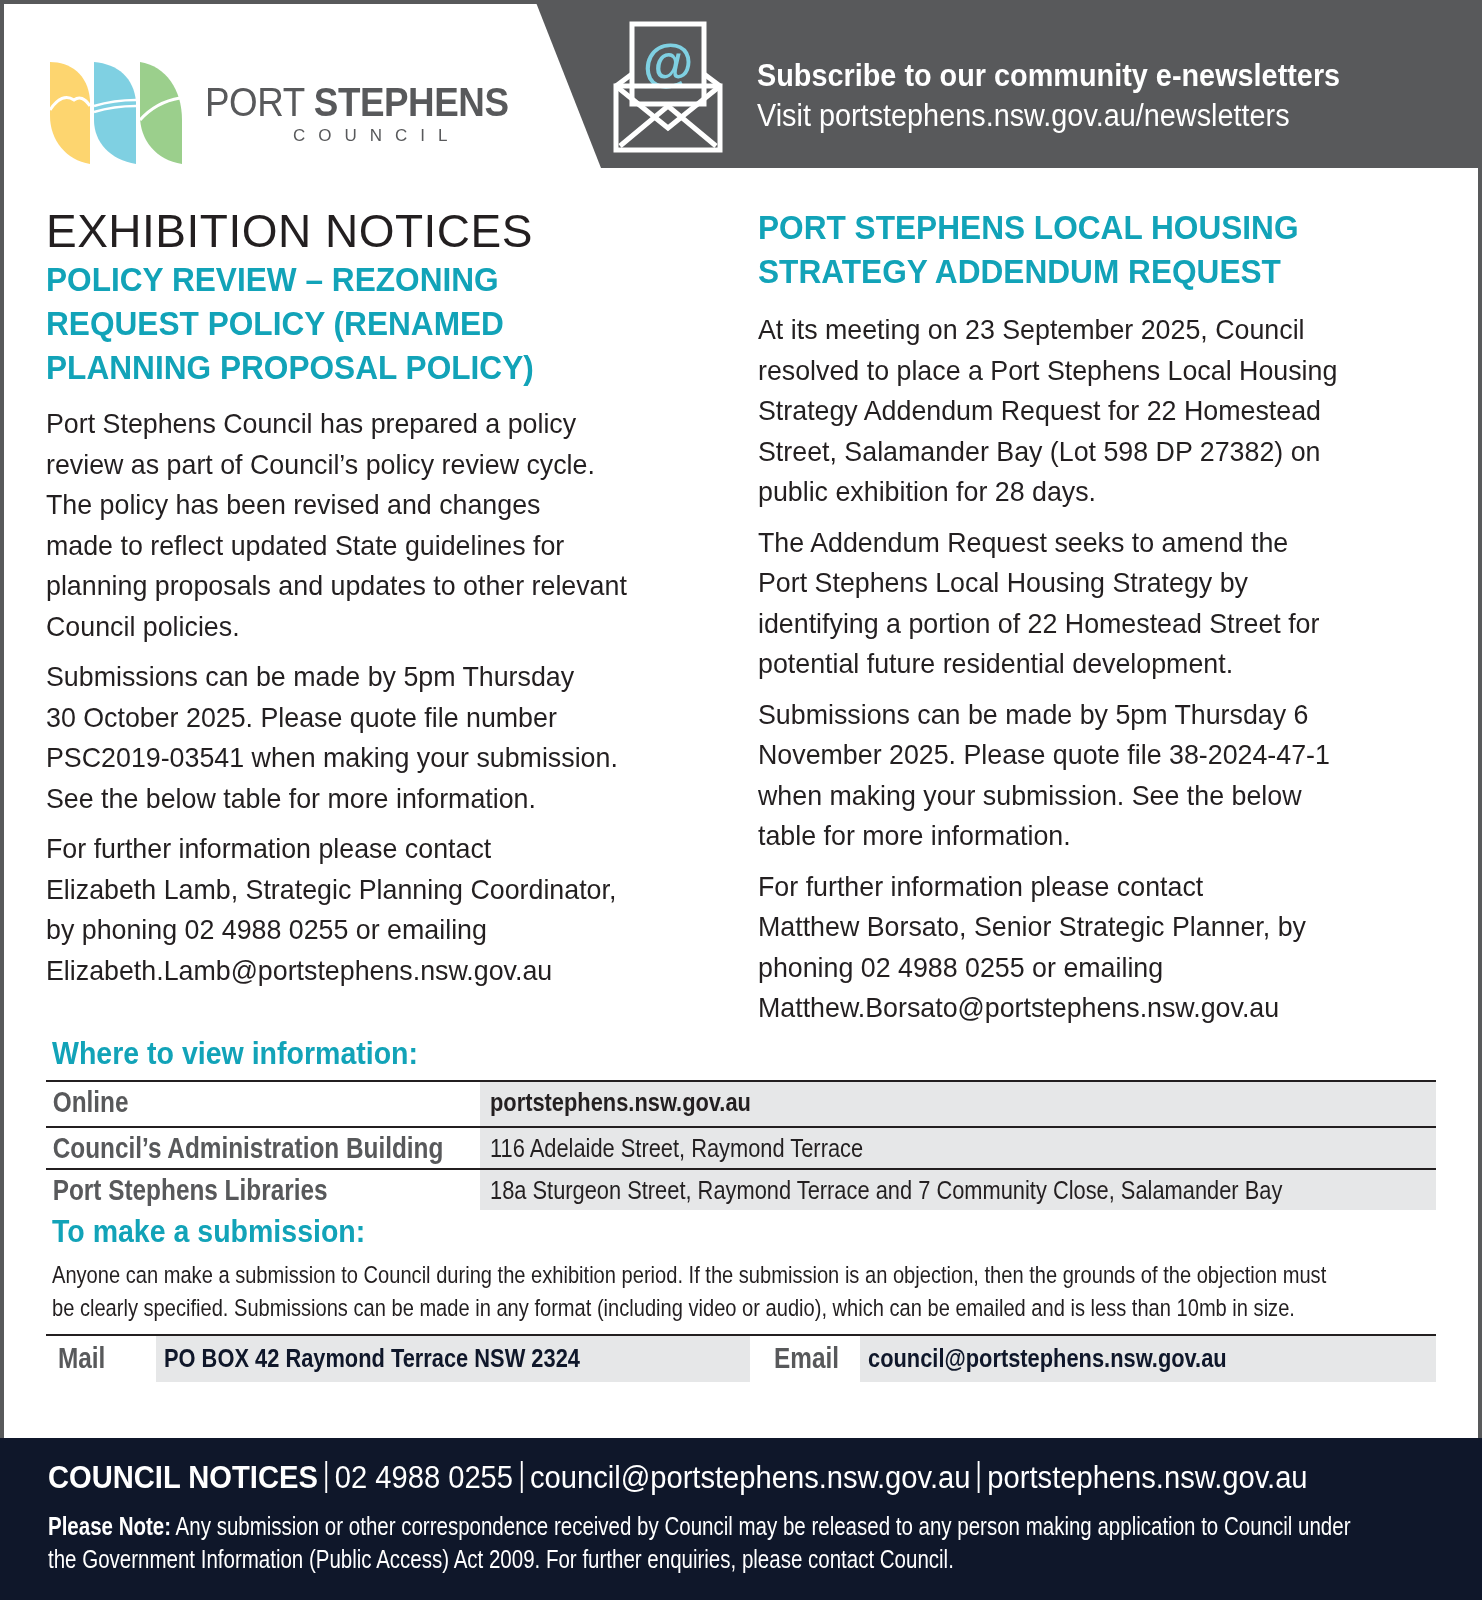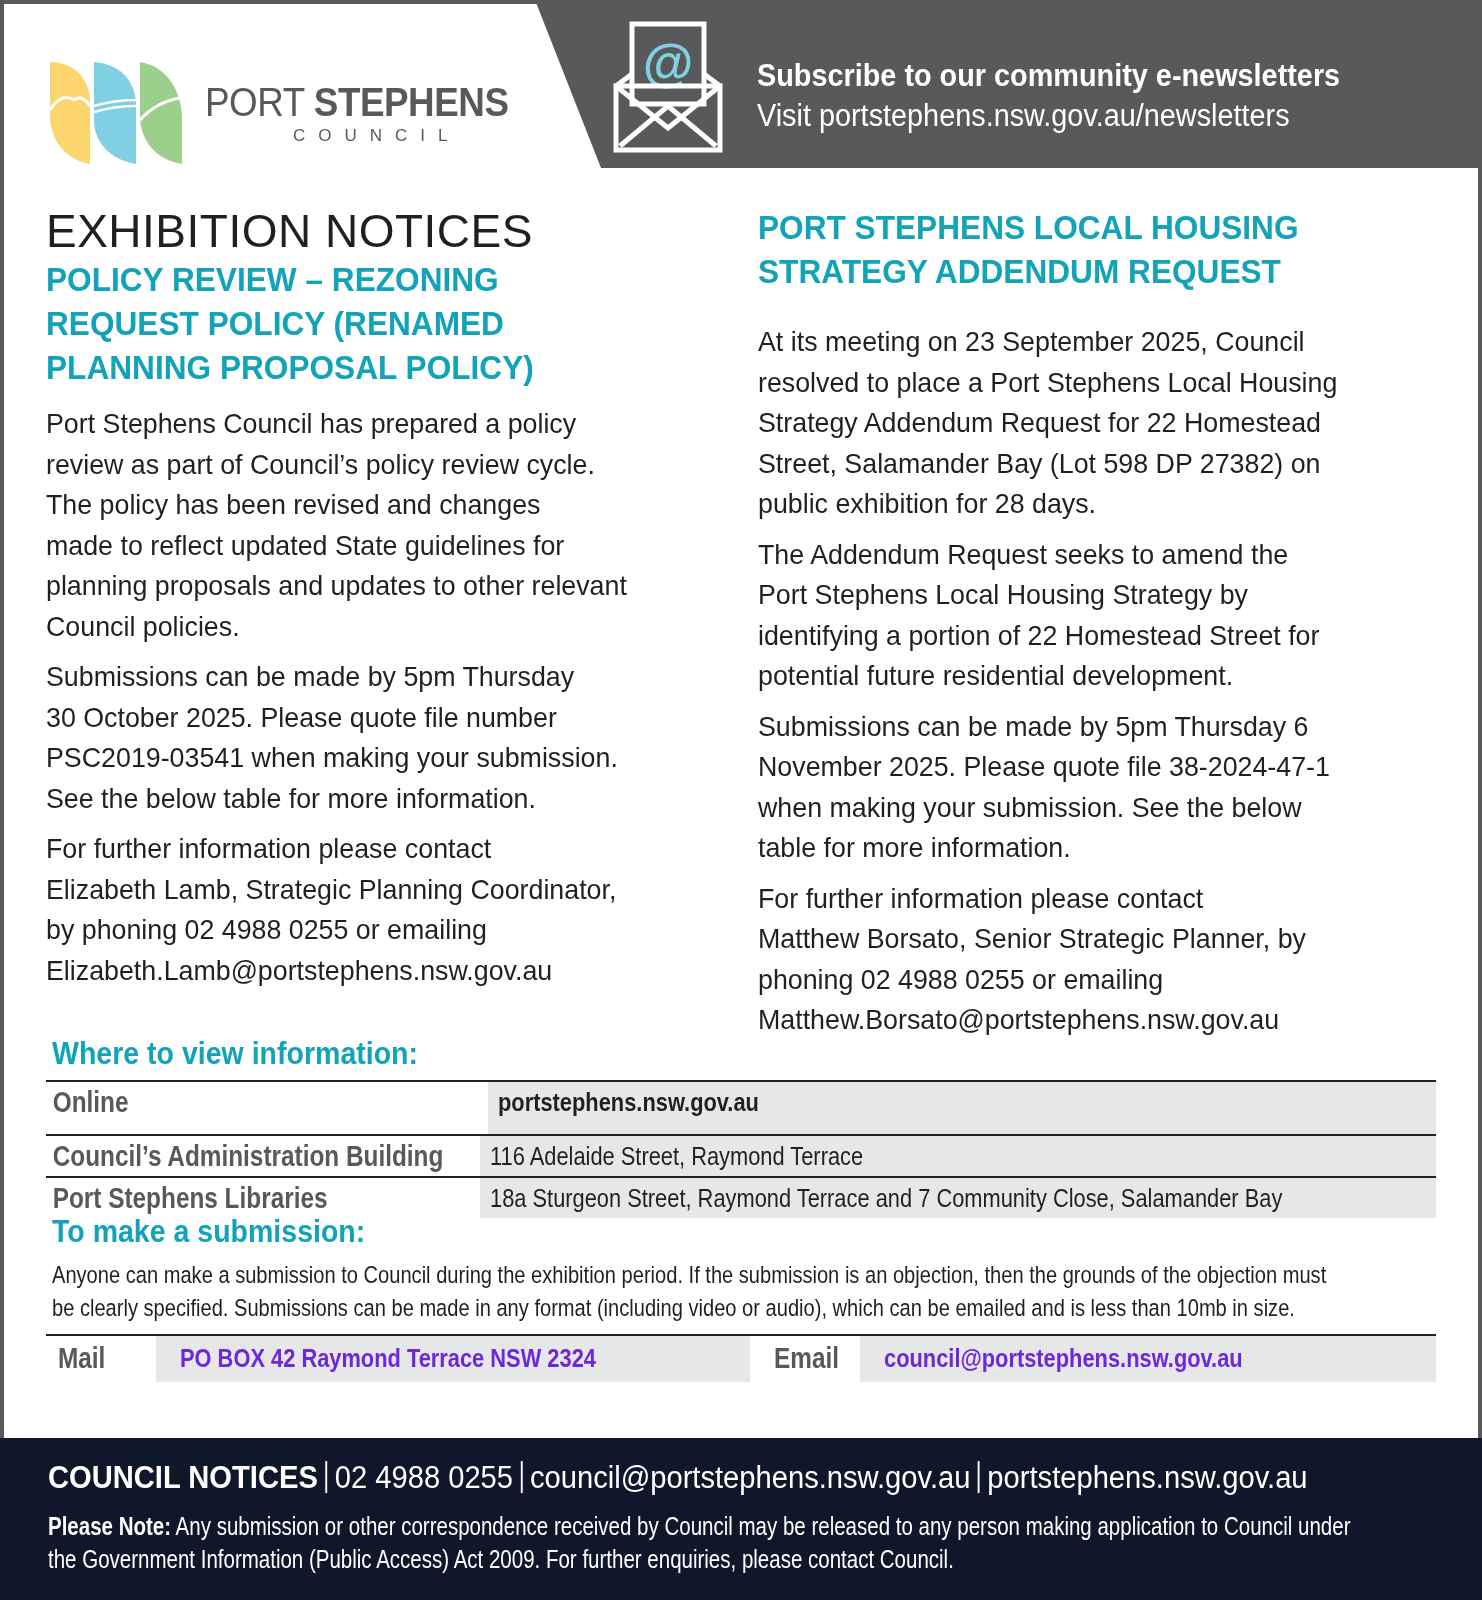--- a/index.html
+++ b/index.html
@@ -32,33 +32,33 @@
 
   .exhibit-title { font-size: 46px; color: #231f20; line-height: 52px; letter-spacing: 0.5px; white-space: nowrap; }
   .notice-heading { font-size: 34px; font-weight: bold; color: #12a3b8; line-height: 44px; white-space: nowrap; transform: scaleX(0.93); transform-origin: left; }
   .body-text { font-size: 28.5px; line-height: 40.5px; color: #231f20; white-space: nowrap; transform: scaleX(0.94); transform-origin: left; }
   .para { margin-top: 10px; }
 
   
   .section-heading { position: absolute; font-size: 31px; font-weight: bold; color: #12a3b8; white-space: nowrap; transform: scaleX(0.92); transform-origin: left; }
   .view-table { position: absolute; left: 46px; top: 1080px; width: 1390px; }
   .vrow { display: flex; height: 42px; border-top: 2.5px solid #231f20; }
-  .vrow:first-child { height: 54px; gap: 8px; }
+  .vrow:first-child { height: 46px; }
   .vlabel { width: 434px; font-size: 29px; font-weight: bold; color: #58595b; padding-left: 8px; line-height: 40px; white-space: nowrap; transform: scaleX(0.84); transform-origin: left; }
   .vvalue { flex: 1; background: #e6e7e8; font-size: 26px; color: #231f20; padding-left: 10px; line-height: 40px; white-space: nowrap; }
   .vvalue span { display: inline-block; transform: scaleX(0.84); transform-origin: left; }
   .vvalue.bold { font-weight: bold; }
 
   .sub-text { position: absolute; left: 52px; top: 1258px; width: 1400px; font-size: 24.5px; line-height: 33px; color: #231f20; white-space: nowrap; }
   .sub-text div { transform: scaleX(0.82); transform-origin: left; }
 
   .contact-row { position: absolute; left: 46px; top: 1334px; width: 1390px; height: 50px; border-top: 2.5px solid #231f20; display: flex; }
   .c-label { font-size: 29px; font-weight: bold; color: #58595b; line-height: 44px; white-space: nowrap; }
   .c-label span { display: inline-block; transform: scaleX(0.84); transform-origin: left; }
-  .c-value { background: #e6e7e8; font-size: 26px; font-weight: bold; color: #6d28d9; line-height: 44px; padding-left: 24px; white-space: nowrap; height: 46px; }
+  .c-value { background: #e6e7e8; font-size: 26px; font-weight: bold; color: #0f172a; line-height: 44px; padding-left: 8px; white-space: nowrap; height: 46px; }
   .c-value span { display: inline-block; transform: scaleX(0.84); transform-origin: left; }
 
   
   .footer { position: absolute; left: 0; top: 1438px; width: 1482px; height: 162px; background: #0f172a; color: #ffffff; }
   .footer-line1 { position: absolute; left: 48px; top: 20px; font-size: 31px; white-space: nowrap; line-height: 40px; transform: scaleX(0.94); transform-origin: left; }
   .footer-line1 .strong { font-weight: bold; }
   .footer-line1 .sep { display: inline-block; width: 2px; height: 32px; background: #fff; vertical-align: -5px; margin: 0 8px; }
   .footer-note { position: absolute; left: 48px; top: 72px; font-size: 25px; line-height: 33px; white-space: nowrap; }
   .footer-note div { transform: scaleX(0.82); transform-origin: left; }
   .footer-note .strong { font-weight: bold; }
@@ -124,21 +124,21 @@
     <div class="body-text">by phoning 02 4988 0255 or emailing</div>
     <div class="body-text">Elizabeth.Lamb@portstephens.nsw.gov.au</div>
   </div>
 </div>
 
 <div class="col col-right">
   <div>
     <div class="notice-heading">PORT STEPHENS LOCAL HOUSING</div>
     <div class="notice-heading">STRATEGY ADDENDUM REQUEST</div>
   </div>
-  <div class="para" style="margin-top:28px">
+  <div class="para" style="margin-top:16px">
     <div class="body-text">At its meeting on 23 September 2025, Council</div>
     <div class="body-text">resolved to place a Port Stephens Local Housing</div>
     <div class="body-text">Strategy Addendum Request for 22 Homestead</div>
     <div class="body-text">Street, Salamander Bay (Lot 598 DP 27382) on</div>
     <div class="body-text">public exhibition for 28 days.</div>
   </div>
   <div class="para">
     <div class="body-text">The Addendum Request seeks to amend the</div>
     <div class="body-text">Port Stephens Local Housing Strategy by</div>
     <div class="body-text">identifying a portion of 22 Homestead Street for</div>

